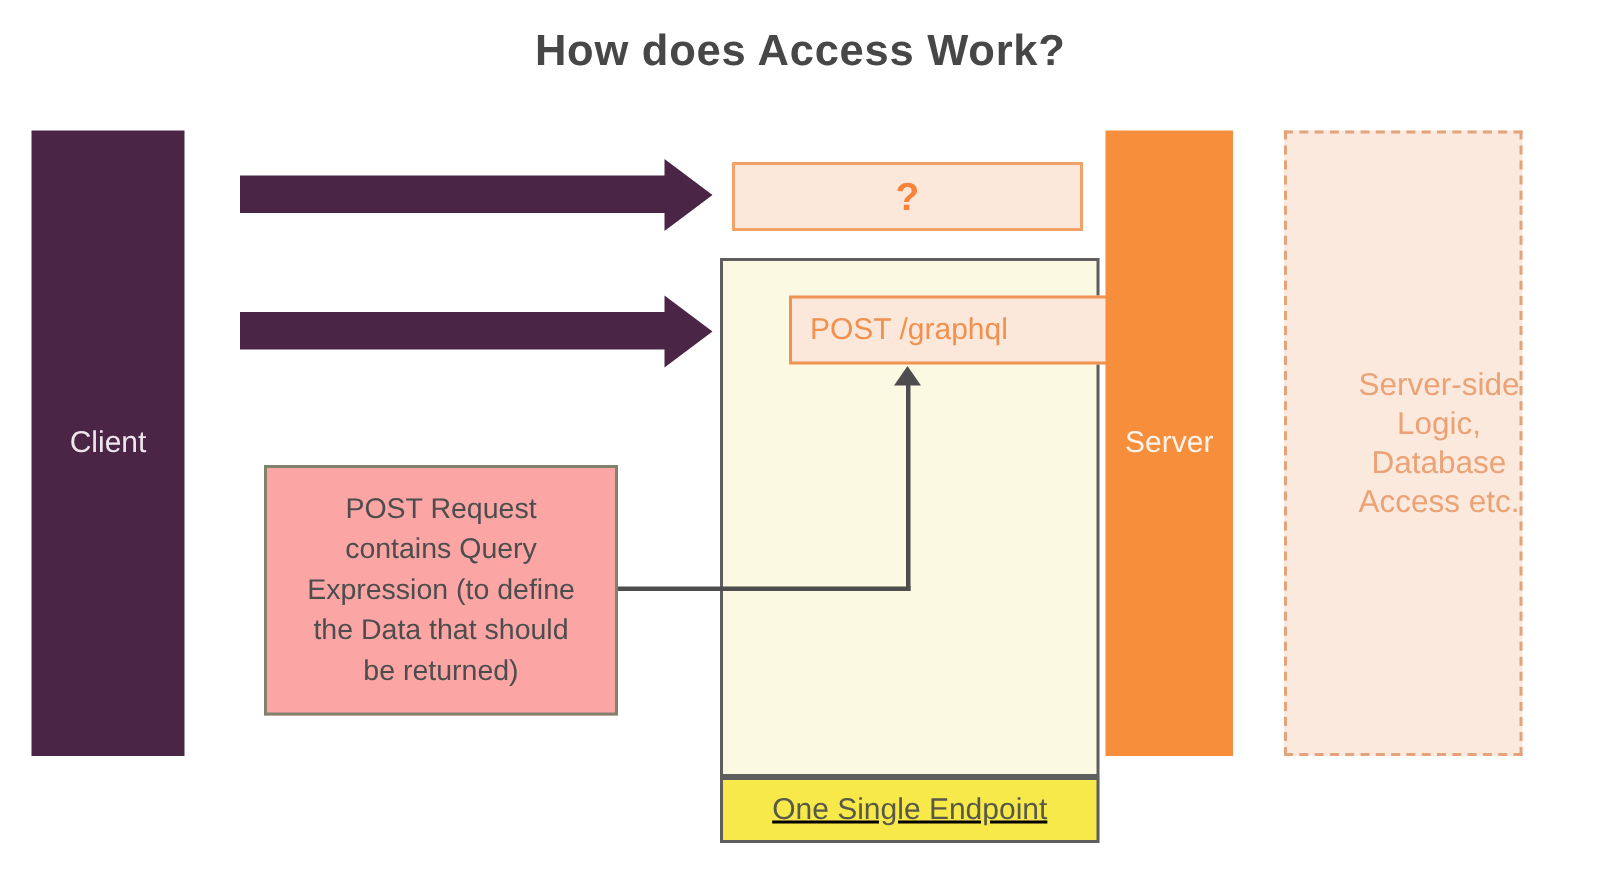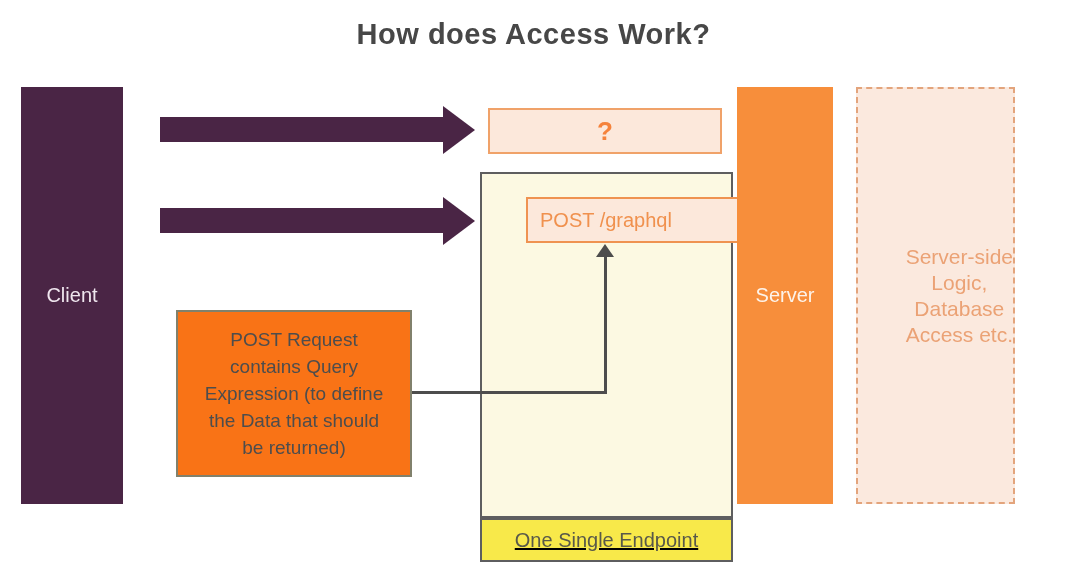--- a/index.html
+++ b/index.html
@@ -86,21 +86,21 @@
     padding-left: 12px;
     margin-left: 36px;
   }
   .post-box .node-label { color: #F0914E; font-size: 20px; }
 
   
   .note-box {
     position: absolute;
     left: 176px; top: 310px;
     width: 236px; height: 167px;
-    background: #f97316;
+    background: #fca5a5;
     border: 2px solid #81816C;
     display: flex; align-items: center; justify-content: center;
     text-align: center;
   }
   .note-box .node-label {
     color: #4D4D4D; font-size: 19px; line-height: 27px;
     white-space: pre-line;
   }
 
   
@@ -122,21 +122,21 @@
     width: 0; height: 0;
     border-left: 9px solid transparent;
     border-right: 9px solid transparent;
     border-bottom: 13px solid #4D4D4D;
   }
 
   
   .server-box {
     position: absolute;
     left: 737px; top: 87px;
-    width: 96px; height: 417px;
+    width: 85px; height: 417px;
     background: #F78E3B;
     display: flex; align-items: center; justify-content: center;
   }
   .server-box .node-label { color: #FDF3EA; font-size: 20px; }
 
   
   .server-side-box {
     position: absolute;
     left: 856px; top: 87px;
     width: 159px; height: 417px;

